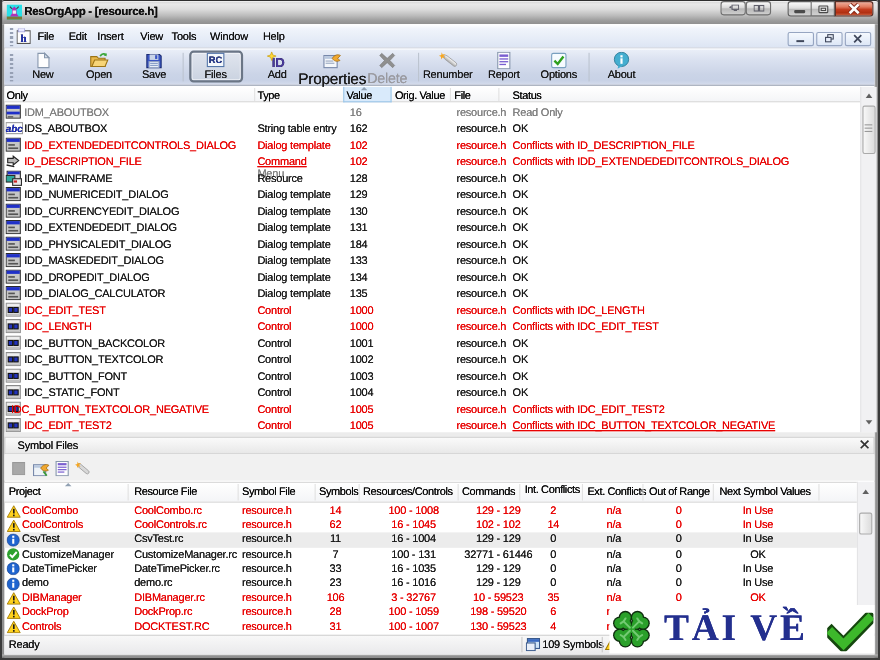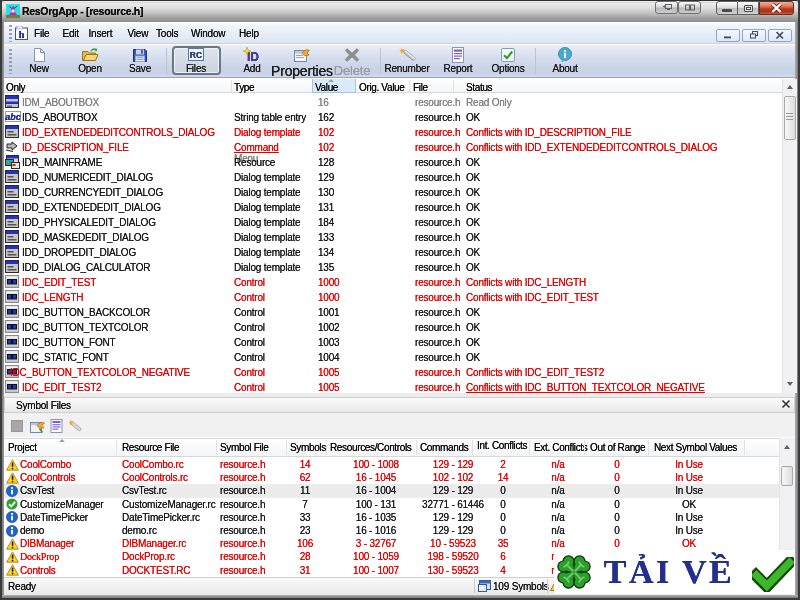--- a/index.html
+++ b/index.html
@@ -660,21 +660,21 @@
 <div class="a txt" style="left:558px;top:538.2px;transform:translateX(-50%);color:#e80000;">n/a</div>
 <div class="a txt" style="left:617px;top:538.2px;transform:translateX(-50%);color:#e80000;">0</div>
 <div class="a txt" style="left:689px;top:538.2px;transform:translateX(-50%);color:#e80000;">OK</div>
 <div class="a" style="left:6px;top:550.9000000000001px;">
     <svg width="13" height="12" viewBox="0 0 13 12">
       <path d="M6.5 0.8 L12.4 11.2 L0.6 11.2 Z" fill="#ffd21e" stroke="#a07800" stroke-width="0.8"></path>
       <rect x="5.8" y="3.6" width="1.5" height="4.2" fill="#1a1a1a"></rect>
       <rect x="5.8" y="8.8" width="1.5" height="1.5" fill="#1a1a1a"></rect>
     </svg>
   </div>
-<div class="a txt" style="left:20px;top:551.4000000000001px;color:#e80000;font-family:Liberation Serif, serif;">DockProp</div>
+<div class="a txt" style="left:20px;top:551.4000000000001px;color:#e80000;">DockProp</div>
 <div class="a txt" style="left:122px;top:551.4000000000001px;color:#e80000;">DockProp.rc</div>
 <div class="a txt" style="left:220px;top:551.4000000000001px;color:#e80000;">resource.h</div>
 <div class="a txt" style="left:305px;top:551.4000000000001px;transform:translateX(-50%);color:#e80000;">28</div>
 <div class="a txt" style="left:376px;top:551.4000000000001px;transform:translateX(-50%);color:#e80000;">100 - 1059</div>
 <div class="a txt" style="left:453px;top:551.4000000000001px;transform:translateX(-50%);color:#e80000;">198 - 59520</div>
 <div class="a txt" style="left:503px;top:551.4000000000001px;transform:translateX(-50%);color:#e80000;">6</div>
 <div class="a txt" style="left:558px;top:551.4000000000001px;transform:translateX(-50%);color:#e80000;">n/a</div>
 <div class="a txt" style="left:617px;top:551.4000000000001px;transform:translateX(-50%);color:#e80000;">0</div>
 <div class="a txt" style="left:689px;top:551.4000000000001px;transform:translateX(-50%);color:#e80000;">In Use</div>
 <div class="a" style="left:6px;top:564.1000000000001px;">

